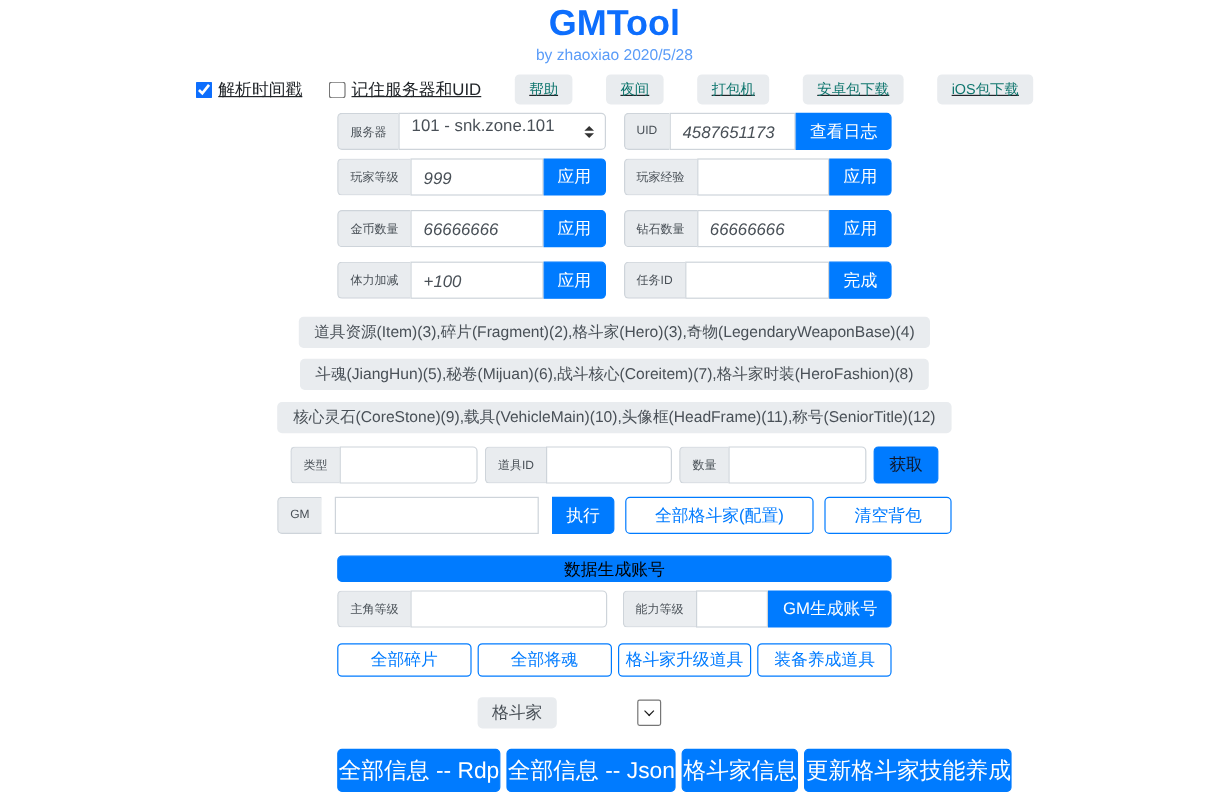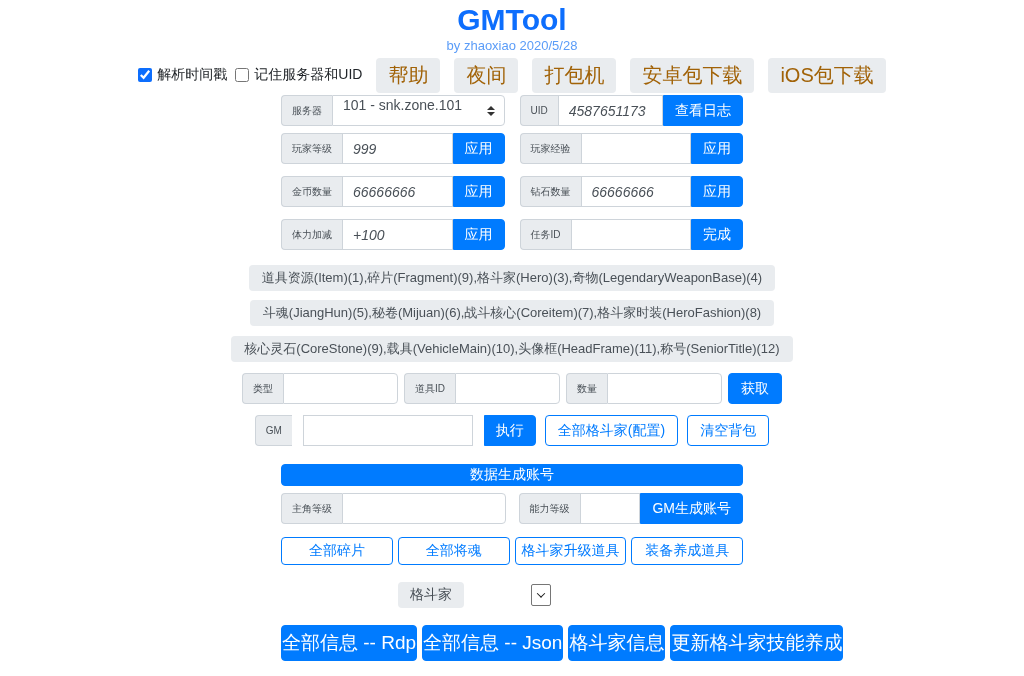--- a/index.html
+++ b/index.html
@@ -9,25 +9,25 @@
     font-family: "Liberation Sans", sans-serif;
     color: #212529; overflow: hidden;
   }
   .page { width: 1024px; height: 676px; display: flex; flex-direction: column; align-items: center; }
 
   
   .title { margin-top: 3px; font-size: 30px; font-weight: bold; color: #0d6efd; line-height: 34px; }
   .subtitle { margin-top: 1px; font-size: 13px; color: #5a9cf8; line-height: 16px; }
 
   
-  .nav-row { margin-top: 8px; display: flex; align-items: center; gap: 14px; height: 26px; }
+  .nav-row { margin-top: 8px; display: flex; align-items: center; gap: 28px; height: 26px; text-decoration: underline; }
   .chk-group { display: flex; align-items: center; gap: 5px; font-size: 14px; color: #212529; }
   .chk-group + .chk-group { margin-left: -6px; }
   .chk { width: 14px; height: 14px; accent-color: #0d6efd; }
-  .nav-btn { background: #e9ecef; border: none; border-radius: 4px; padding: 4px 12px; font-size: 20px; color: #a16207; cursor: pointer; white-space: nowrap; text-align: center; }
+  .nav-btn { background: #e9ecef; border: none; border-radius: 4px; padding: 4px 12px; font-size: 12px; color: #0f766e; cursor: pointer; white-space: nowrap; text-align: center; }
 
   
   .row-std { width: 462px; display: flex; gap: 15px; }
   .half { flex: 1; display: flex; min-width: 0; }
   .ig { display: flex; height: 31px; flex: 1; min-width: 0; }
   .ig-label {
     background: #e9ecef; border: 1px solid #ced4da; border-right: 0;
     border-radius: 4px 0 0 4px; padding: 0 10px; display: flex; align-items: center;
     font-size: 10px; color: #495057; white-space: nowrap;
   }
@@ -52,29 +52,29 @@
   .updown .up { width: 0; height: 0; border-left: 4px solid transparent; border-right: 4px solid transparent; border-bottom: 4px solid #333; }
   .updown .down { width: 0; height: 0; border-left: 4px solid transparent; border-right: 4px solid transparent; border-top: 4px solid #333; }
 
   
   .pill-row { display: flex; justify-content: center; }
   .pill { background: #e9ecef; border: none; border-radius: 4px; padding: 4px 13px; font-size: 13px; color: #495057; cursor: pointer; white-space: nowrap; }
   .mt15 { margin-top: 15px; } .mt9 { margin-top: 9px; } .mt10 { margin-top: 10px; }
 
   
   .row-wide { width: 540px; display: flex; gap: 6px; margin-top: 11px; }
-  .btn-solo { background: #007bff; color: #ffffff; border: 1px solid #007bff; border-radius: 4px; font-size: 14px; padding: 0 12px; height: 31px; cursor: pointer; white-space: nowrap; }
+  .btn-solo { background: #007bff; color: #0f172a; border: 1px solid #007bff; border-radius: 4px; font-size: 14px; padding: 0 12px; height: 31px; cursor: pointer; white-space: nowrap; }
 
   
   .gm-row { display: flex; gap: 9px; margin-top: 11px; align-items: center; }
   .gm-row .ig { width: 281px; flex: none; gap: 11px; }
-  .btn-outline31 { background: #fff; border: 1px solid #007bff; color: #007bff; border-radius: 4px; font-size: 14px; padding: 0 12px; height: 31px; cursor: pointer; white-space: nowrap; }
-
-  
-  .btn-wide { width: 462px; height: 23px; margin-top: 18px; background: #007bff; color: #ffffff; border: 1px solid #007bff; border-radius: 4px; font-size: 14px; line-height: 20px; cursor: pointer; font-family: Liberation Serif, serif; }
+  .btn-outline31 { background: #fff; border: 1px solid #007bff; color: #007bff; border-radius: 4px; font-size: 14px; padding: 0 24px; height: 31px; cursor: pointer; white-space: nowrap; }
+
+  
+  .btn-wide { width: 462px; height: 23px; margin-top: 18px; background: #007bff; color: #000000; border: 1px solid #007bff; border-radius: 4px; font-size: 14px; line-height: 20px; cursor: pointer; }
   .gen-row { margin-top: 7px; }
 
   
   .btn-row { width: 462px; display: flex; gap: 5px; }
   .btn-outline { flex: 1; background: #fff; border: 1px solid #007bff; color: #007bff; border-radius: 4px; font-size: 14px; padding: 4px 0; cursor: pointer; white-space: nowrap; }
   .btn-blue { flex: 1; background: #007bff; border: 1px solid #007bff; color: #fff; border-radius: 4px; font-size: 19px; padding: 4px 0; cursor: pointer; white-space: nowrap; }
   .mt13 { margin-top: 13px; } .mt17 { margin-top: 17px; } .mt16 { margin-top: 16px; }
 
   
   .hero-row { width: 462px; display: flex; align-items: center; margin-top: 17px; height: 26px; }
@@ -173,21 +173,21 @@
     <div class="half">
       <div class="ig">
         <span class="ig-label">任务ID</span>
         <input class="ig-input" value="" style="">
         <button class="ig-btn">完成</button>
       </div>
     </div>
   </div>
 
   <div class="pill-row mt15">
-    <button class="pill">道具资源(Item)(1),碎片(Fragment)(9),格斗家(Hero)(3),奇物(LegendaryWeaponBase)(4)</button>
+    <button class="pill">道具资源(Item)(3),碎片(Fragment)(2),格斗家(Hero)(3),奇物(LegendaryWeaponBase)(4)</button>
   </div>
   <div class="pill-row mt9">
     <button class="pill">斗魂(JiangHun)(5),秘卷(Mijuan)(6),战斗核心(Coreitem)(7),格斗家时装(HeroFashion)(8)</button>
   </div>
   <div class="pill-row mt10">
     <button class="pill">核心灵石(CoreStone)(9),载具(VehicleMain)(10),头像框(HeadFrame)(11),称号(SeniorTitle)(12)</button>
   </div>
 
   <div class="row-wide">
     <div class="ig">

